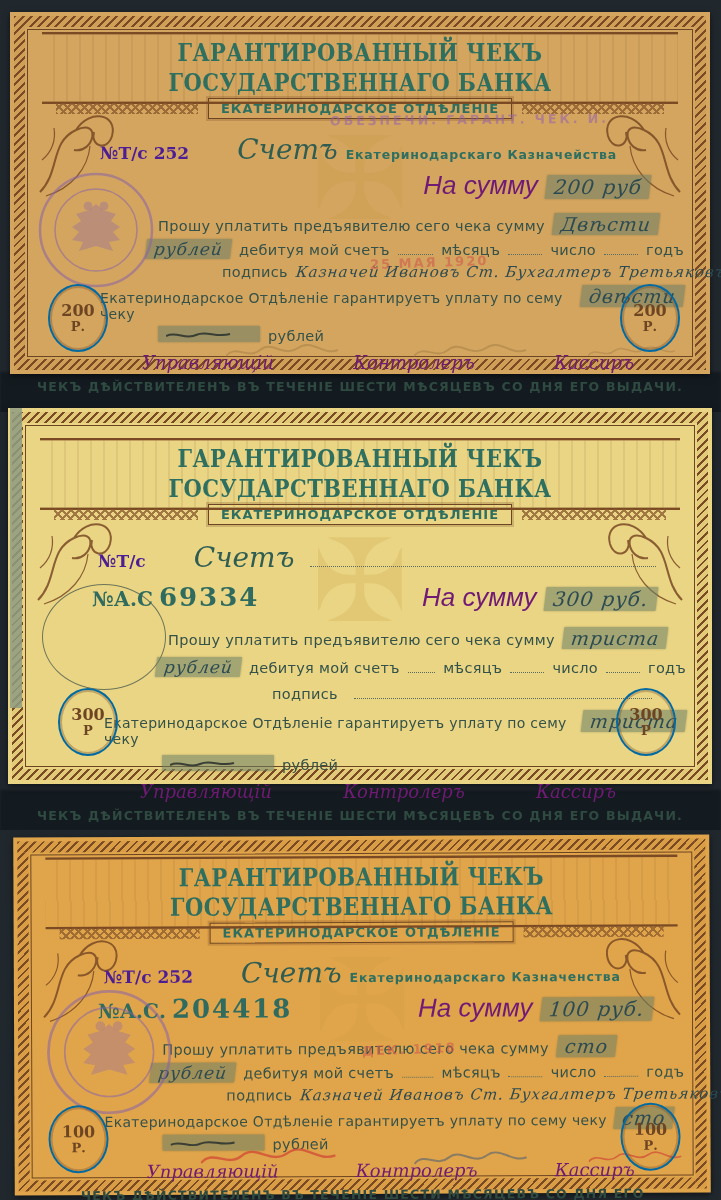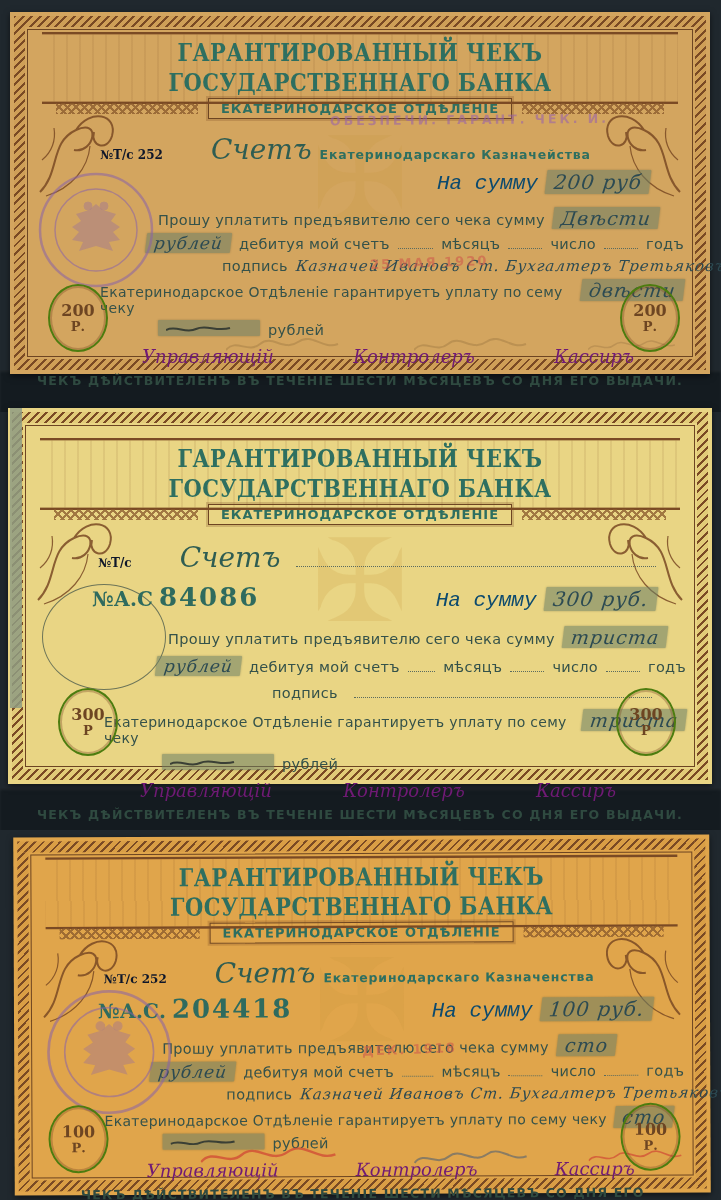--- a/index.html
+++ b/index.html
@@ -25,38 +25,38 @@
   .branch-wrap{display:flex;align-items:center;margin:5px 10px 0;}
   .xstrip{flex:1;height:11px;opacity:.75;margin:0 10px;
           background:repeating-linear-gradient(45deg,#8a5a2c 0 2px,transparent 2px 6px),
                      repeating-linear-gradient(-45deg,#8a5a2c 0 2px,transparent 2px 6px);}
   .branch{border:1px solid #6d4522;box-shadow:0 0 0 2px rgba(122,74,36,.25);padding:2px 12px;
           color:#2e6f60;font-weight:bold;font-size:13px;letter-spacing:1px;white-space:nowrap;}
   .row{display:flex;align-items:baseline;gap:8px;margin:4px 0 0;position:relative;}
   .c2 .row{margin-top:8px;}
   .print{color:#35524a;font-size:14.5px;letter-spacing:.3px;}
   .script{font-family:"DejaVu Serif",serif;font-style:italic;color:#701a75;font-size:18px;}
-  .ts{color:#0f172a;font-family:"DejaVu Serif",serif;font-weight:bold;font-size:12px;}
+  .ts{color:#4c1d95;font-family:"DejaVu Serif",serif;font-weight:bold;font-size:17px;}
   .schet{font-family:"DejaVu Serif",serif;font-style:italic;color:#2f5d52;font-size:28px;margin-left:40px;}
   .treasury{color:#2e6f60;font-weight:bold;font-size:12.5px;letter-spacing:.8px;}
   .ac{color:#2f6b5e;font-family:"DejaVu Serif",serif;font-weight:bold;font-size:20px;}
   .acnum{font-size:26px;letter-spacing:2px;margin-left:6px;}
-  .nasummu{font-family:Liberation Mono, monospace;font-style:italic;color:#0c4a6e;font-size:21px;}
+  .nasummu{font-family:Liberation Sans, sans-serif;font-style:italic;color:#701a75;font-size:26px;}
   .grow{flex:1;}
   .dotline{display:inline-block;border-bottom:1.5px dotted #5a6b5f;height:13px;}
   .w40{width:34px;}
   .hw{font-family:"DejaVu Serif",serif;font-style:italic;color:#2c4a52;font-size:17px;
       transform:skewX(-7deg);letter-spacing:1px;white-space:nowrap;}
   .hw.big{font-size:19px;} .hw.sum{font-size:20px;}
   .hl{background:rgba(105,125,100,.55);padding:0 8px;border-radius:1px;box-shadow:0 0 2px rgba(60,70,55,.4);}
   .validity{margin-top:6px;text-align:center;color:#2f4a40;font-weight:bold;font-size:12.5px;letter-spacing:1.2px;}
   .officers{padding:0 30px 0 10px;justify-content:space-between;margin-top:8px;}
 
   
-  .oval{position:absolute;z-index:4;width:56px;height:64px;border:2px solid #4d7c0f;border-radius:50%;
+  .oval{position:absolute;z-index:4;width:56px;height:64px;border:2px solid #0369a1;border-radius:50%;
         box-shadow:inset 0 0 0 2px rgba(122,74,36,.35);display:flex;flex-direction:column;align-items:center;
         justify-content:center;color:#6d4522;font-family:"DejaVu Serif",serif;font-weight:bold;line-height:1.05;}
   .oval .dv{font-size:16px;} .oval .du{font-size:13px;}
   .ovl{left:38px;bottom:22px;} .ovr{right:30px;bottom:22px;}
   .flourish{position:absolute;z-index:2;color:#7a4a24;opacity:.85;}
   .fl-l{left:22px;top:88px;} .fl-r{right:22px;top:88px;transform:scaleX(-1);}
   .wm{position:absolute;left:50%;top:46%;transform:translate(-50%,-50%);font-size:115px;
       color:rgba(198,148,62,.20);z-index:1;font-family:"DejaVu Sans",sans-serif;}
   .eagle{position:absolute;z-index:4;color:#8a62a8;opacity:.55;}
   .e1{left:26px;top:158px;} .e3{left:30px;top:150px;}
@@ -207,21 +207,21 @@
         <div class="xstrip"></div>
       </div>
 
       <div class="row" style="margin-top:16px;padding-left:64px">
         <span class="ts"><span>№Т/с</span> <span></span></span>
         <span class="schet">Счетъ</span>
         <span class="treasury"></span>
         <span class="dotline grow" style="margin-right:30px"></span>
       </div>
       <div class="row" style="padding-left:58px">
-        <span class="ac"><span>№А.С</span><span class="acnum">84086</span></span>
+        <span class="ac"><span>№А.С</span><span class="acnum">69334</span></span>
         <span class="grow"></span>
         <span class="nasummu">На сумму</span>
         <span class="hl hw sum">300 руб.</span>
         <span style="width:22px"></span>
       </div>
 
       <div class="row" style="margin-top:14px;padding-left:134px">
         <span class="print">Прошу уплатить предъявителю сего чека сумму</span>
         <span class="hl hw big">триста</span>
       </div>

